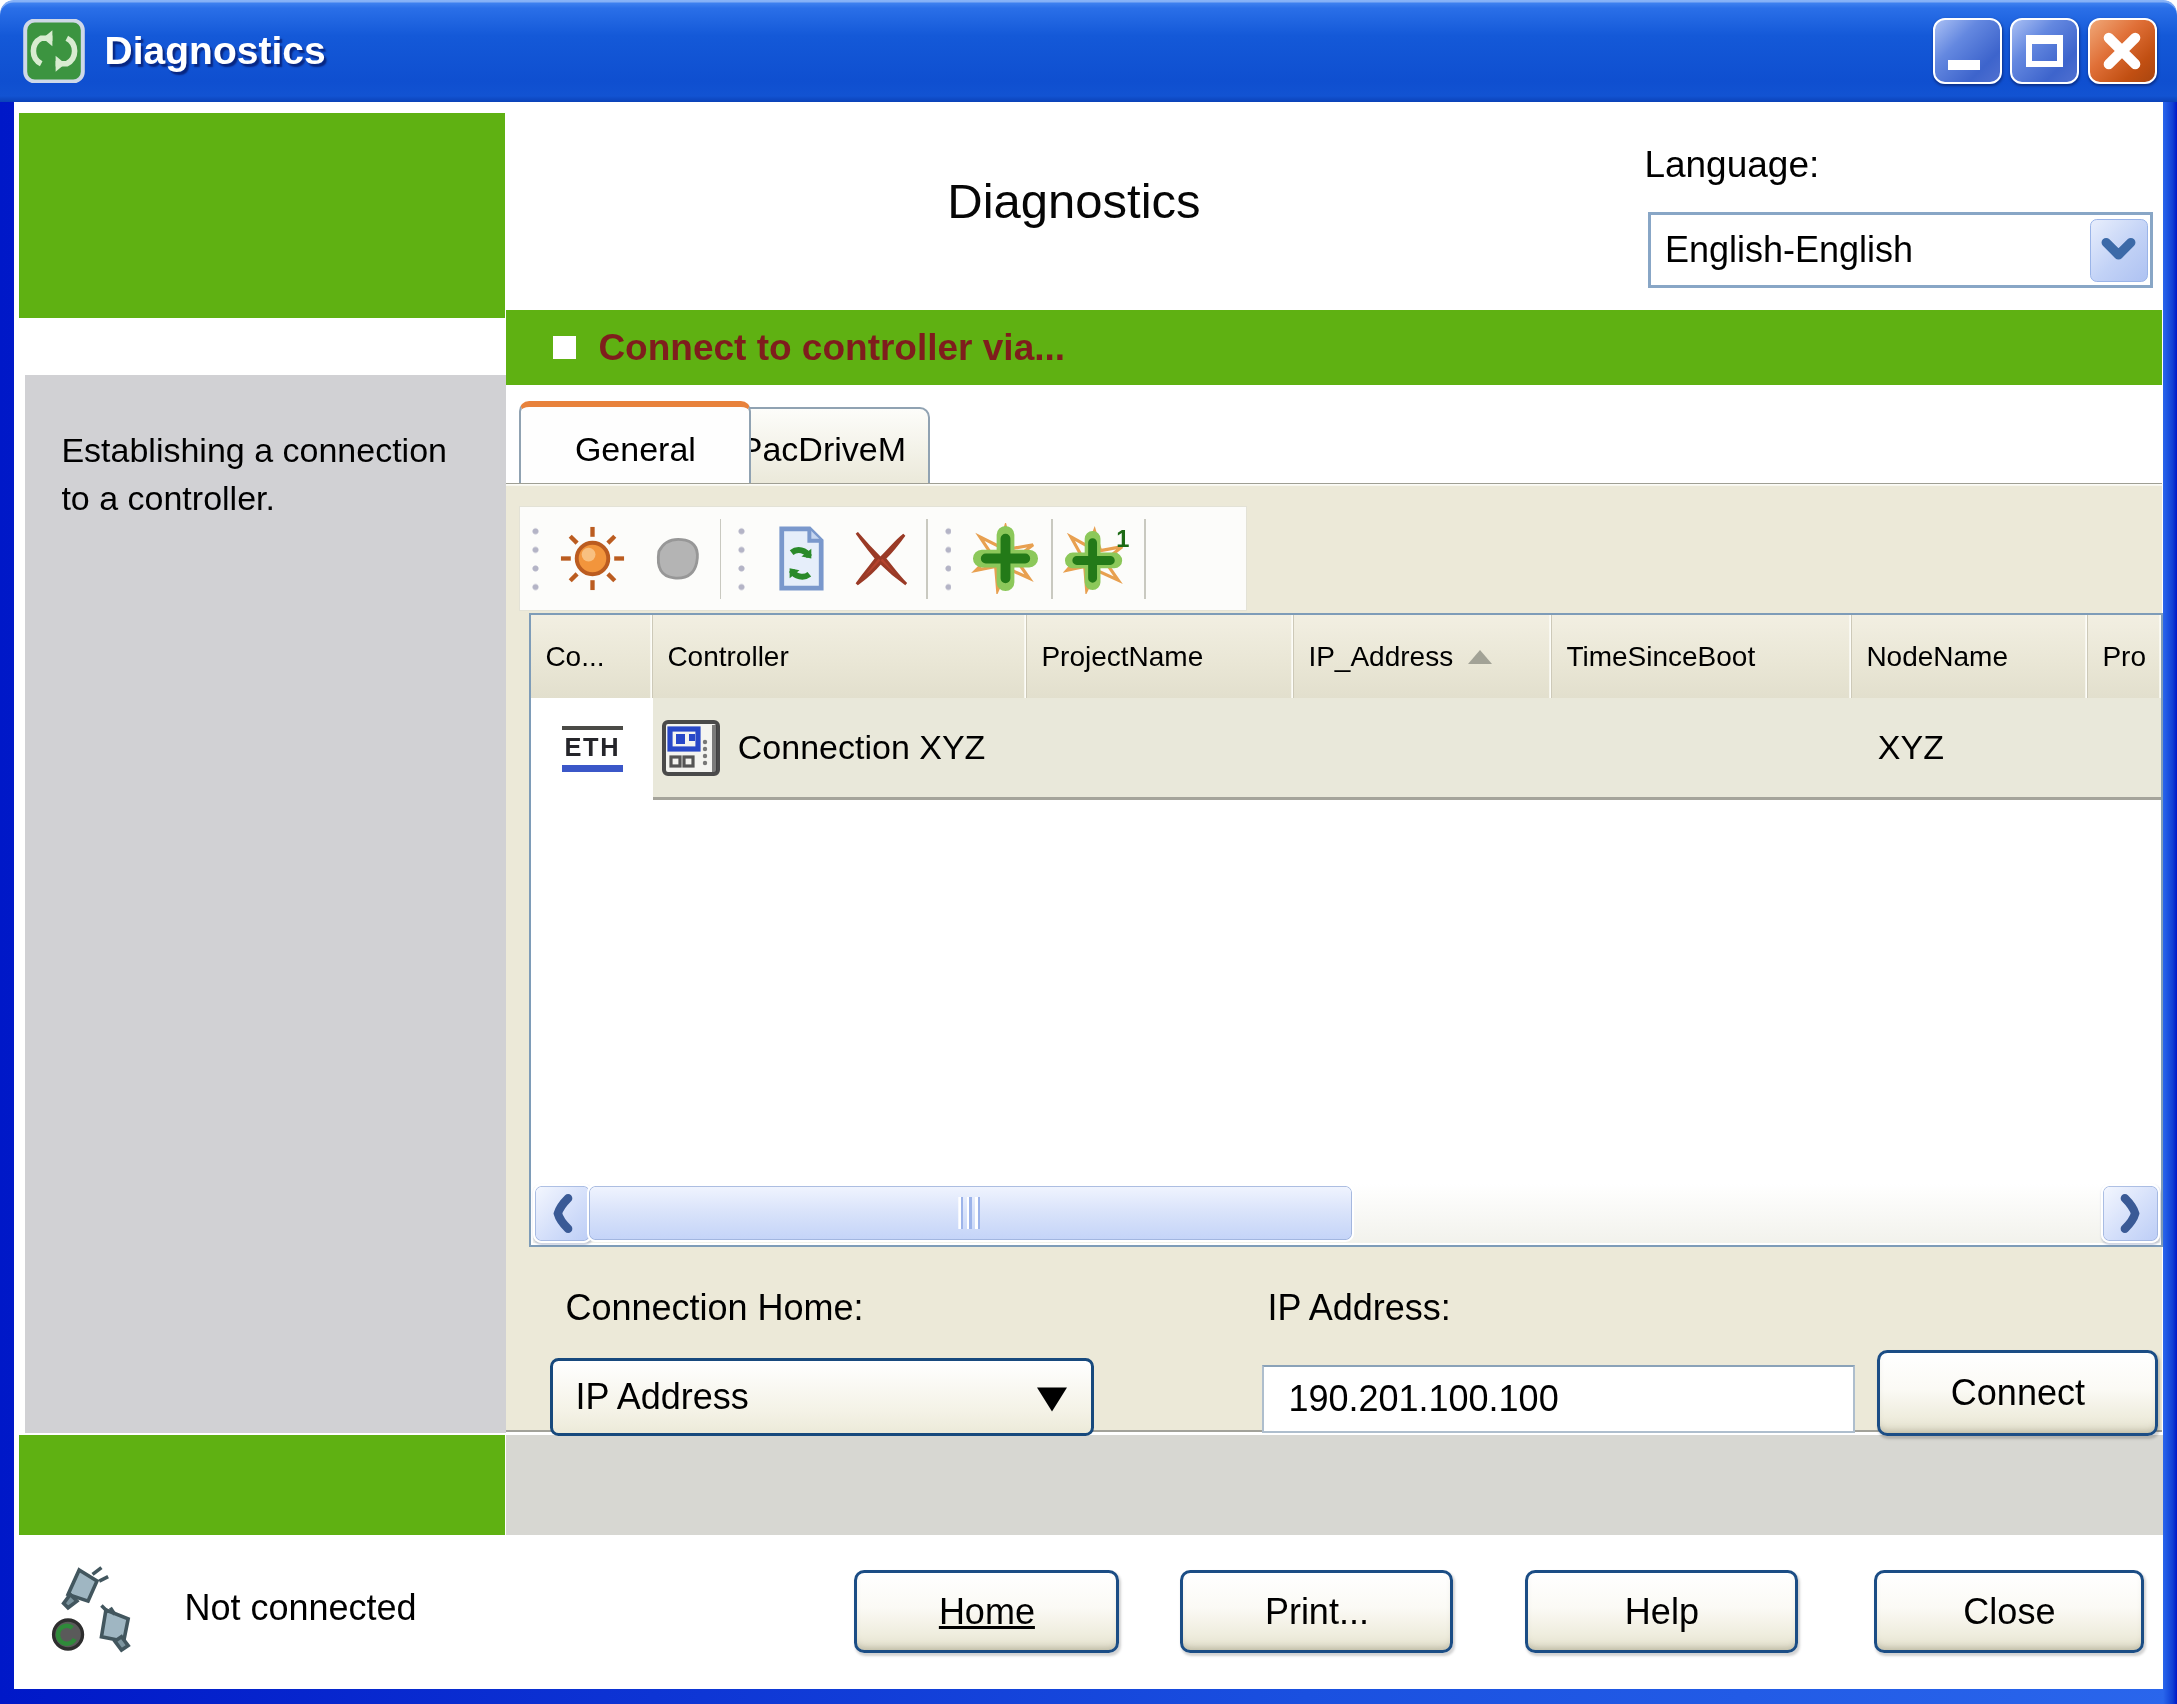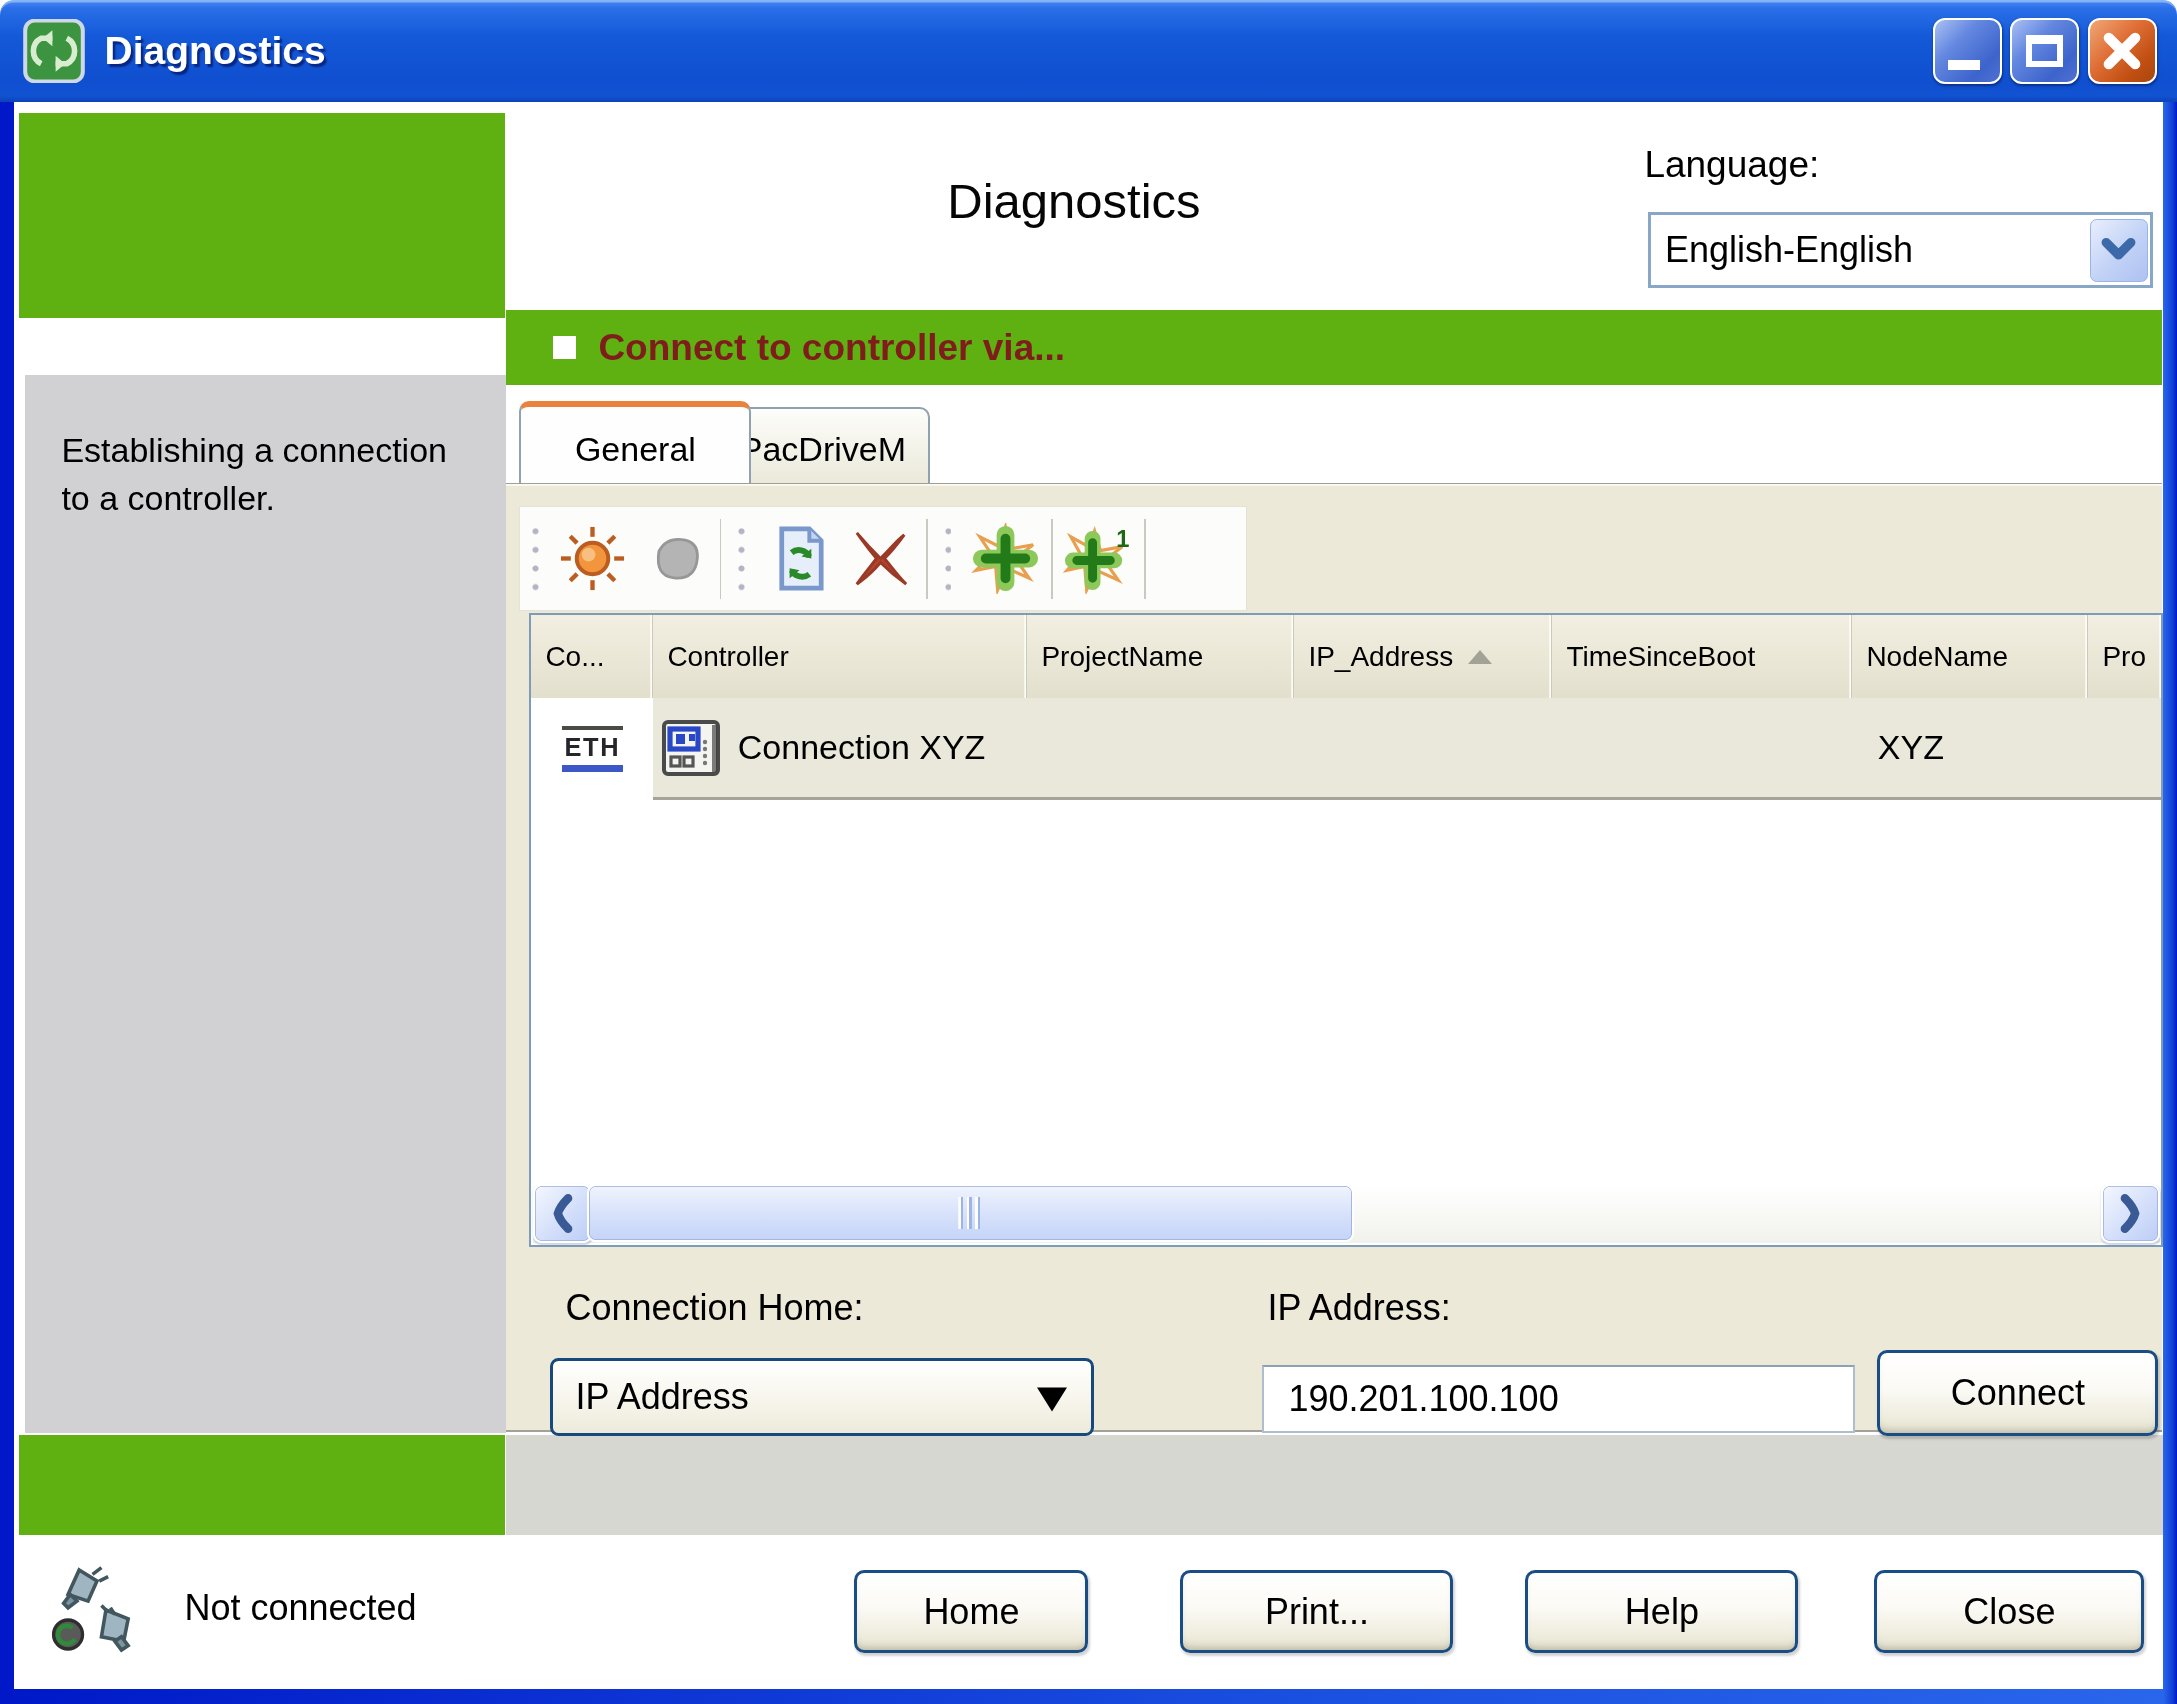--- a/index.html
+++ b/index.html
@@ -150,21 +150,21 @@
     box-shadow: inset 0 -6px 7.6px -4.2px rgba(120,115,90,.4), 1.7px 2.5px 2.5px rgba(0,0,0,.18);
     font-family:"Liberation Sans", sans-serif;
     display:flex; align-items:center; justify-content:center; font-size:36px; color:#000;
     position:absolute;
   }
   .connect-btn { left:1863px; top:1248px; width:281px; height:86px; }
 
   
   .plug-icon { position:absolute; left:34px; top:1459px; width:98px; height:98px; }
   .status-text { position:absolute; left:170px; top:1485px; font-size:36px; color:#000; }
-  .btn-home  { left:840px;  top:1468px; width:234px; height:83px; }
+  .btn-home  { left:840px;  top:1468px; width:265px; height:83px;text-decoration:underline; }
   .btn-print { left:1166px; top:1468px; width:273px; height:83px; }
   .btn-help  { left:1511px; top:1468px; width:273px; height:83px; }
   .btn-close { left:1860px; top:1468px; width:270px; height:83px; }
 </style>
 </head>
 <body>
 
 <div class="window">
 
   <div class="titlebar">

